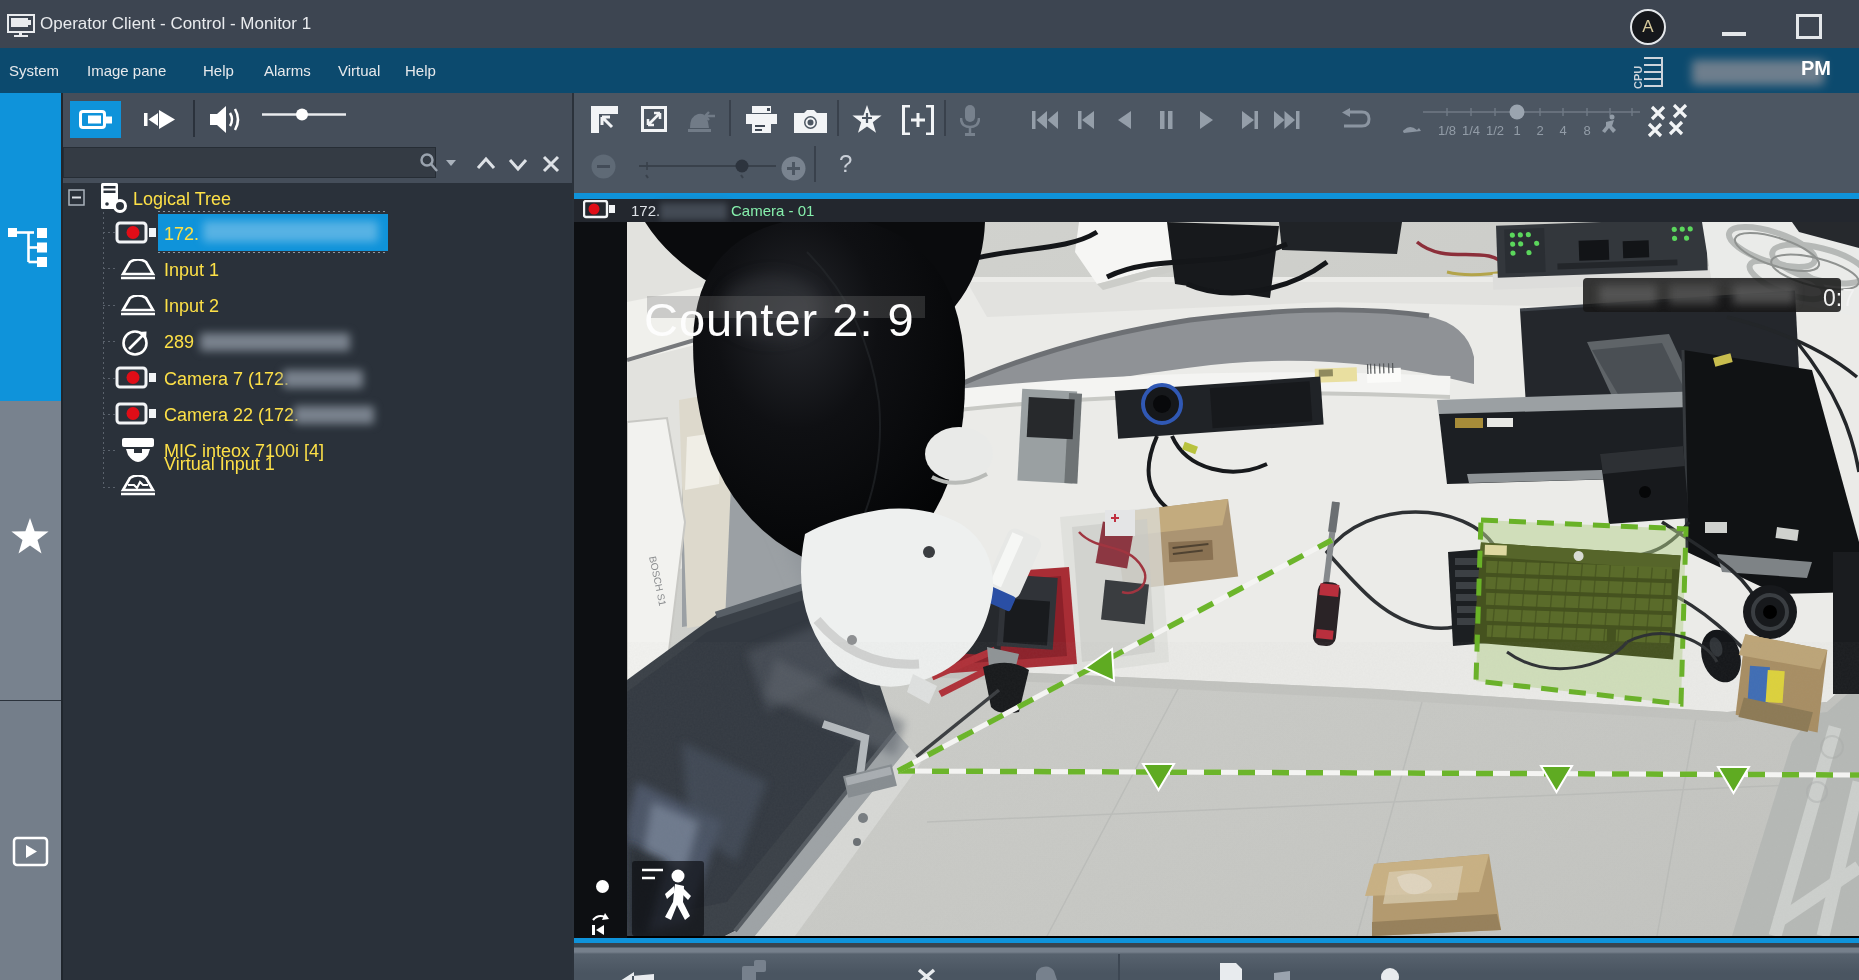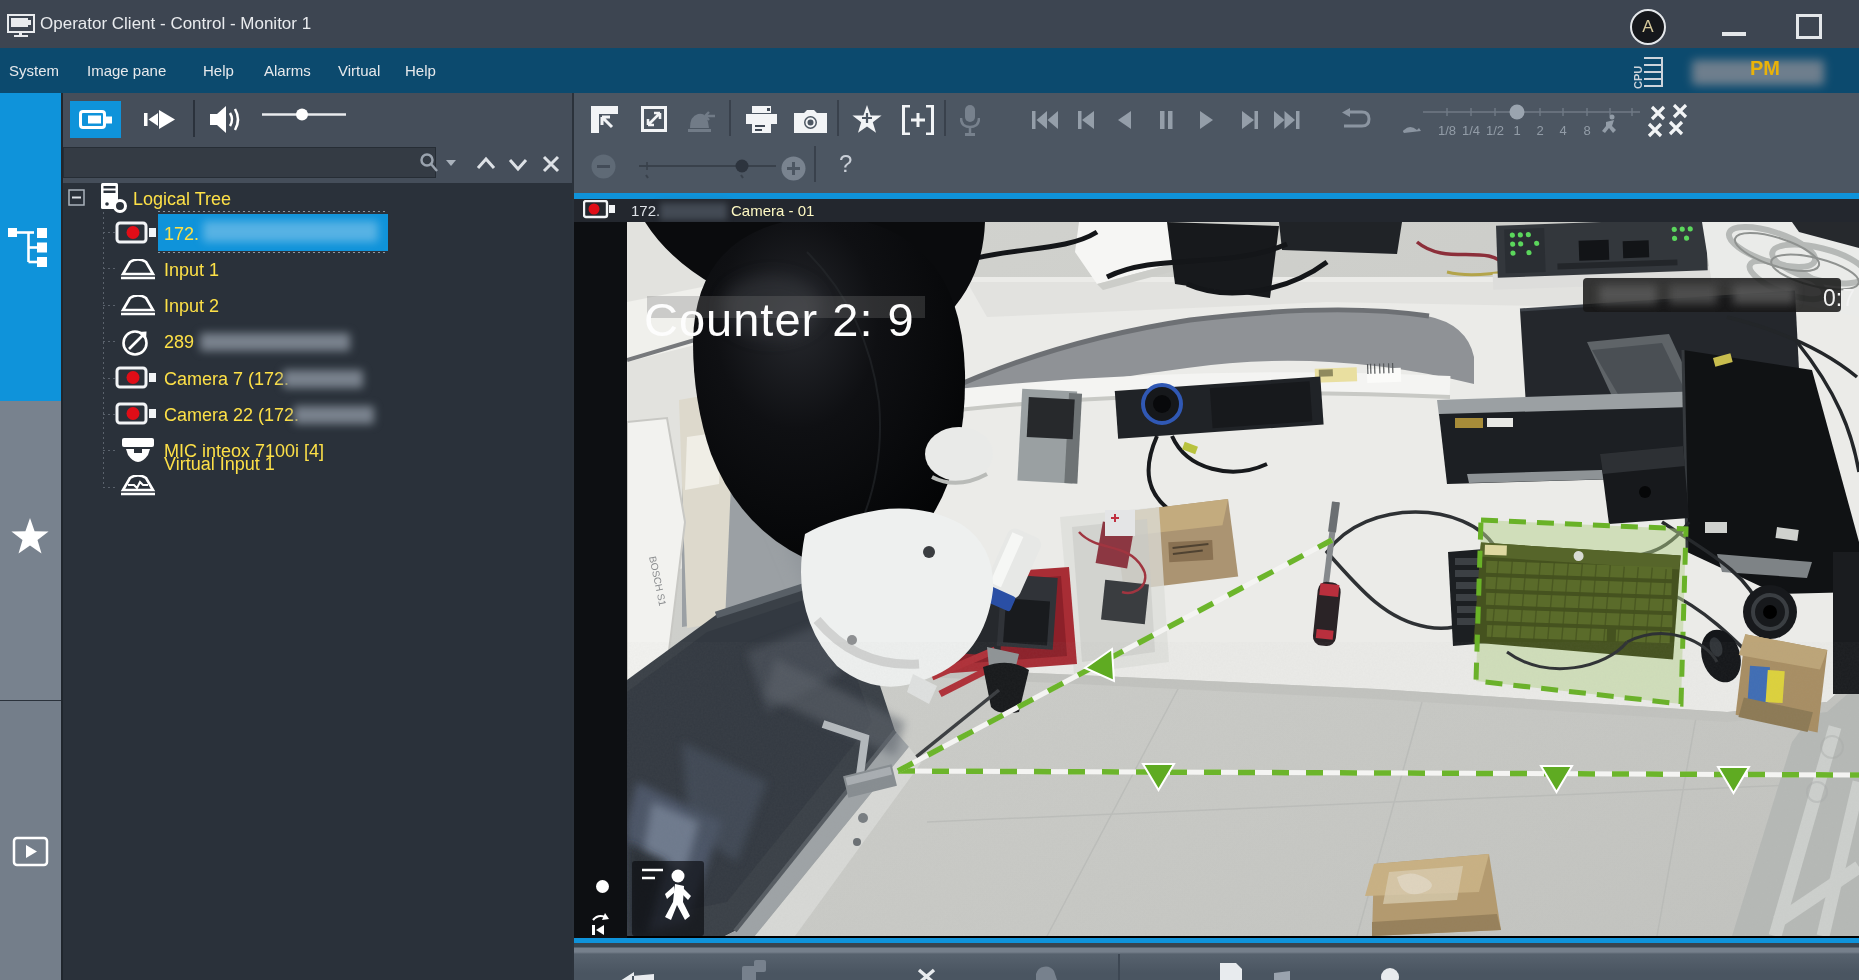--- a/index.html
+++ b/index.html
@@ -9,21 +9,21 @@
 #stage { position:relative; width:1859px; height:936px; }
 
 #titlebar { left:0; top:0; width:1859px; height:48px; background:#3d4551; }
 #titletext { left:40px; top:0; height:48px; line-height:48px; color:#e9ebee; font-size:17px; }
 #abadge { left:1630px; top:9px; width:36px; height:36px; border-radius:50%; background:#15171b; border:2px solid #e4e7ea; color:#d5c89a; font-size:17px; text-align:center; line-height:32px; }
 #minbtn { left:1722px; top:32px; width:24px; height:4px; background:#e4e7ea; }
 #maxbtn { left:1796px; top:14px; width:26px; height:25px; border:3px solid #e4e7ea; }
 
 #menubar { left:0; top:48px; width:1859px; height:45px; background:#0c4a6e; color:#e7e9ec; font-size:15px; }
 #menubar span { position:absolute; top:14px; }
-#pmtext { left:1750px; top:57px; color:#eab308; font-size:20px; font-weight:bold; }
+#pmtext { left:1801px; top:57px; color:#ffffff; font-size:20px; font-weight:bold; }
 #dtblur { left:1692px; top:60px; width:132px; height:25px; background:#808893; filter:blur(5px); opacity:.85; border-radius:3px; }
 
 #sb-blue { left:0; top:93px; width:61px; height:308px; background:#0f93da; }
 #sb-gray1 { left:0; top:401px; width:61px; height:299px; background:#78828e; }
 #sb-gray2 { left:0; top:701px; width:61px; height:279px; background:#747e8a; }
 #sb-border { left:61px; top:93px; width:2px; height:887px; background:#20262d; }
 
 #lp-toolbar { left:63px; top:93px; width:509px; height:53px; background:#454e5a; }
 #lp-bluebtn { left:70px; top:101px; width:51px; height:37px; background:#0f93da; }
 #lp-divider1 { left:193px; top:100px; width:2px; height:37px; background:#2b323c; }
@@ -355,21 +355,21 @@
   <div class="abs" style="left:839px;top:150px;color:#c9cfd7;font-size:24px">?</div>
   <div class="abs" id="vp-blue-top"></div>
   <div class="abs" id="vp-header"></div>
   <svg class="abs" style="left:583px;top:200px" width="33" height="19" viewBox="0 0 33 19">
     <rect x="1" y="1" width="23" height="16" rx="2" fill="none" stroke="#f2f4f6" stroke-width="2.4"></rect>
     <circle cx="11" cy="9" r="5.5" fill="#e00d17"></circle>
     <rect x="26" y="5" width="6" height="8" fill="#f2f4f6"></rect>
   </svg>
   <div class="abs" style="left:631px;top:202px;color:#dfe3e8;font-size:15px">172.</div>
   <div class="abs" style="left:660px;top:203px;width:67px;height:17px;background:#434a54;filter:blur(3px)"></div>
-  <div class="abs" style="left:731px;top:202px;color:#fef9c3;font-size:15px">Camera - 01</div>
+  <div class="abs" style="left:731px;top:202px;color:#86efac;font-size:15px">Camera - 01</div>
   <div class="abs" id="vp-video"></div>
   <div class="abs" id="vp-leftcol"></div>
   <svg class="abs" id="photo" viewBox="0 0 1232 714">
     <defs>
       <filter id="b2" x="-30%" y="-30%" width="160%" height="160%">
           <feGaussianBlur stdDeviation="2"></feGaussianBlur>
         </filter>
       <filter id="b4" x="-40%" y="-40%" width="180%" height="180%">
           <feGaussianBlur stdDeviation="4"></feGaussianBlur>
         </filter>

